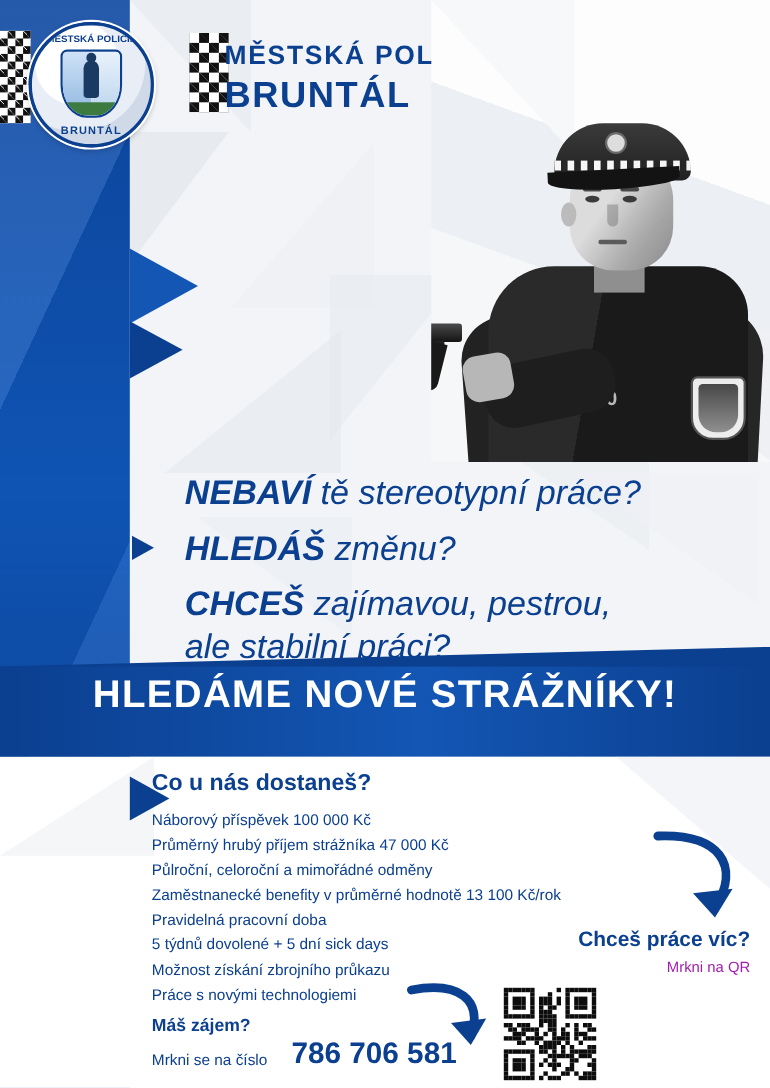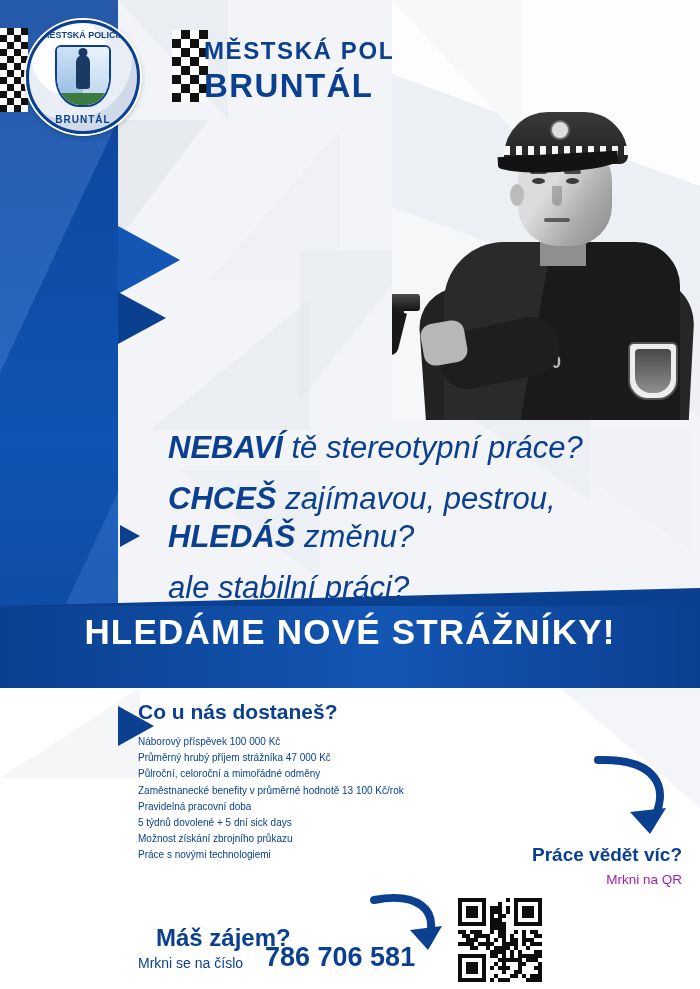--- a/index.html
+++ b/index.html
@@ -414,29 +414,29 @@
     left: 138px; top: 700px;
     font-size: 21px;
     font-weight: bold;
     color: #0b3f8f;
   }
   .benefits-list {
     position: absolute;
     left: 138px; top: 734px;
     width: 400px;
     color: #0b3f8f;
-    font-size: 10px;
+    font-size: 14px;
     line-height: 1.62;
   }
   .benefits-list div { white-space: nowrap; }
 
   .interest-title {
     position: absolute;
-    left: 156px; top: 924px;
-    font-size: 24px;
+    left: 138px; top: 924px;
+    font-size: 16px;
     font-weight: bold;
     color: #0b3f8f;
   }
   .interest-sub {
     position: absolute;
     left: 138px; top: 955px;
     font-size: 14px;
     color: #0b3f8f;
   }
   .phone {
@@ -568,26 +568,26 @@
 
         <div class="gun-grip"></div>
       </div>
     </div>
   </div>
 
   <div class="q-block">
     <div class="q-row">
       <b>NEBAVÍ</b><span> tě stereotypní práce?</span>
     </div>
-    <div class="q-row" style="margin-bottom:2px;">
-      <b>CHCEŠ</b><span> zajímavou, pestrou,</span>
-    </div>
     <div class="q-row">
       <span class="q-arrow"></span>
       <b>HLEDÁŠ</b><span> změnu?</span>
+    </div>
+    <div class="q-row" style="margin-bottom:2px;">
+      <b>CHCEŠ</b><span> zajímavou, pestrou,</span>
     </div>
     <div class="q-row">
       <span>ale stabilní práci?</span>
     </div>
   </div>
 
   <div class="banner-skew-top"></div>
   <div class="banner"></div>
   <div class="banner-text">HLEDÁME NOVÉ STRÁŽNÍKY!</div>
 
@@ -608,21 +608,21 @@
     <div>5 týdnů dovolené + 5 dní sick days</div>
     <div>Možnost získání zbrojního průkazu</div>
     <div>Práce s novými technologiemi</div>
   </div>
 
   <svg class="curve-arrow" style="left:592px; top:752px;" width="86" height="90" viewBox="0 0 86 90">
     <path d="M6 8 C 62 6, 82 34, 58 74" fill="none" stroke="#0b3f8f" stroke-width="8" stroke-linecap="round"></path>
     <path d="M38 60 L 58 82 L 74 56 Z" fill="#0b3f8f"></path>
   </svg>
 
-  <div class="more-title">Práce vědět víc?</div>
+  <div class="more-title">Chceš práce víc?</div>
   <div class="more-sub">Mrkni na QR</div>
 
   <div class="qr">
     <div class="qr-grid" id="qr-grid">
         <i class="on"></i>
         <i class="on"></i>
         <i class="on"></i>
         <i class="on"></i>
         <i class="on"></i>
         <i class="on"></i>

